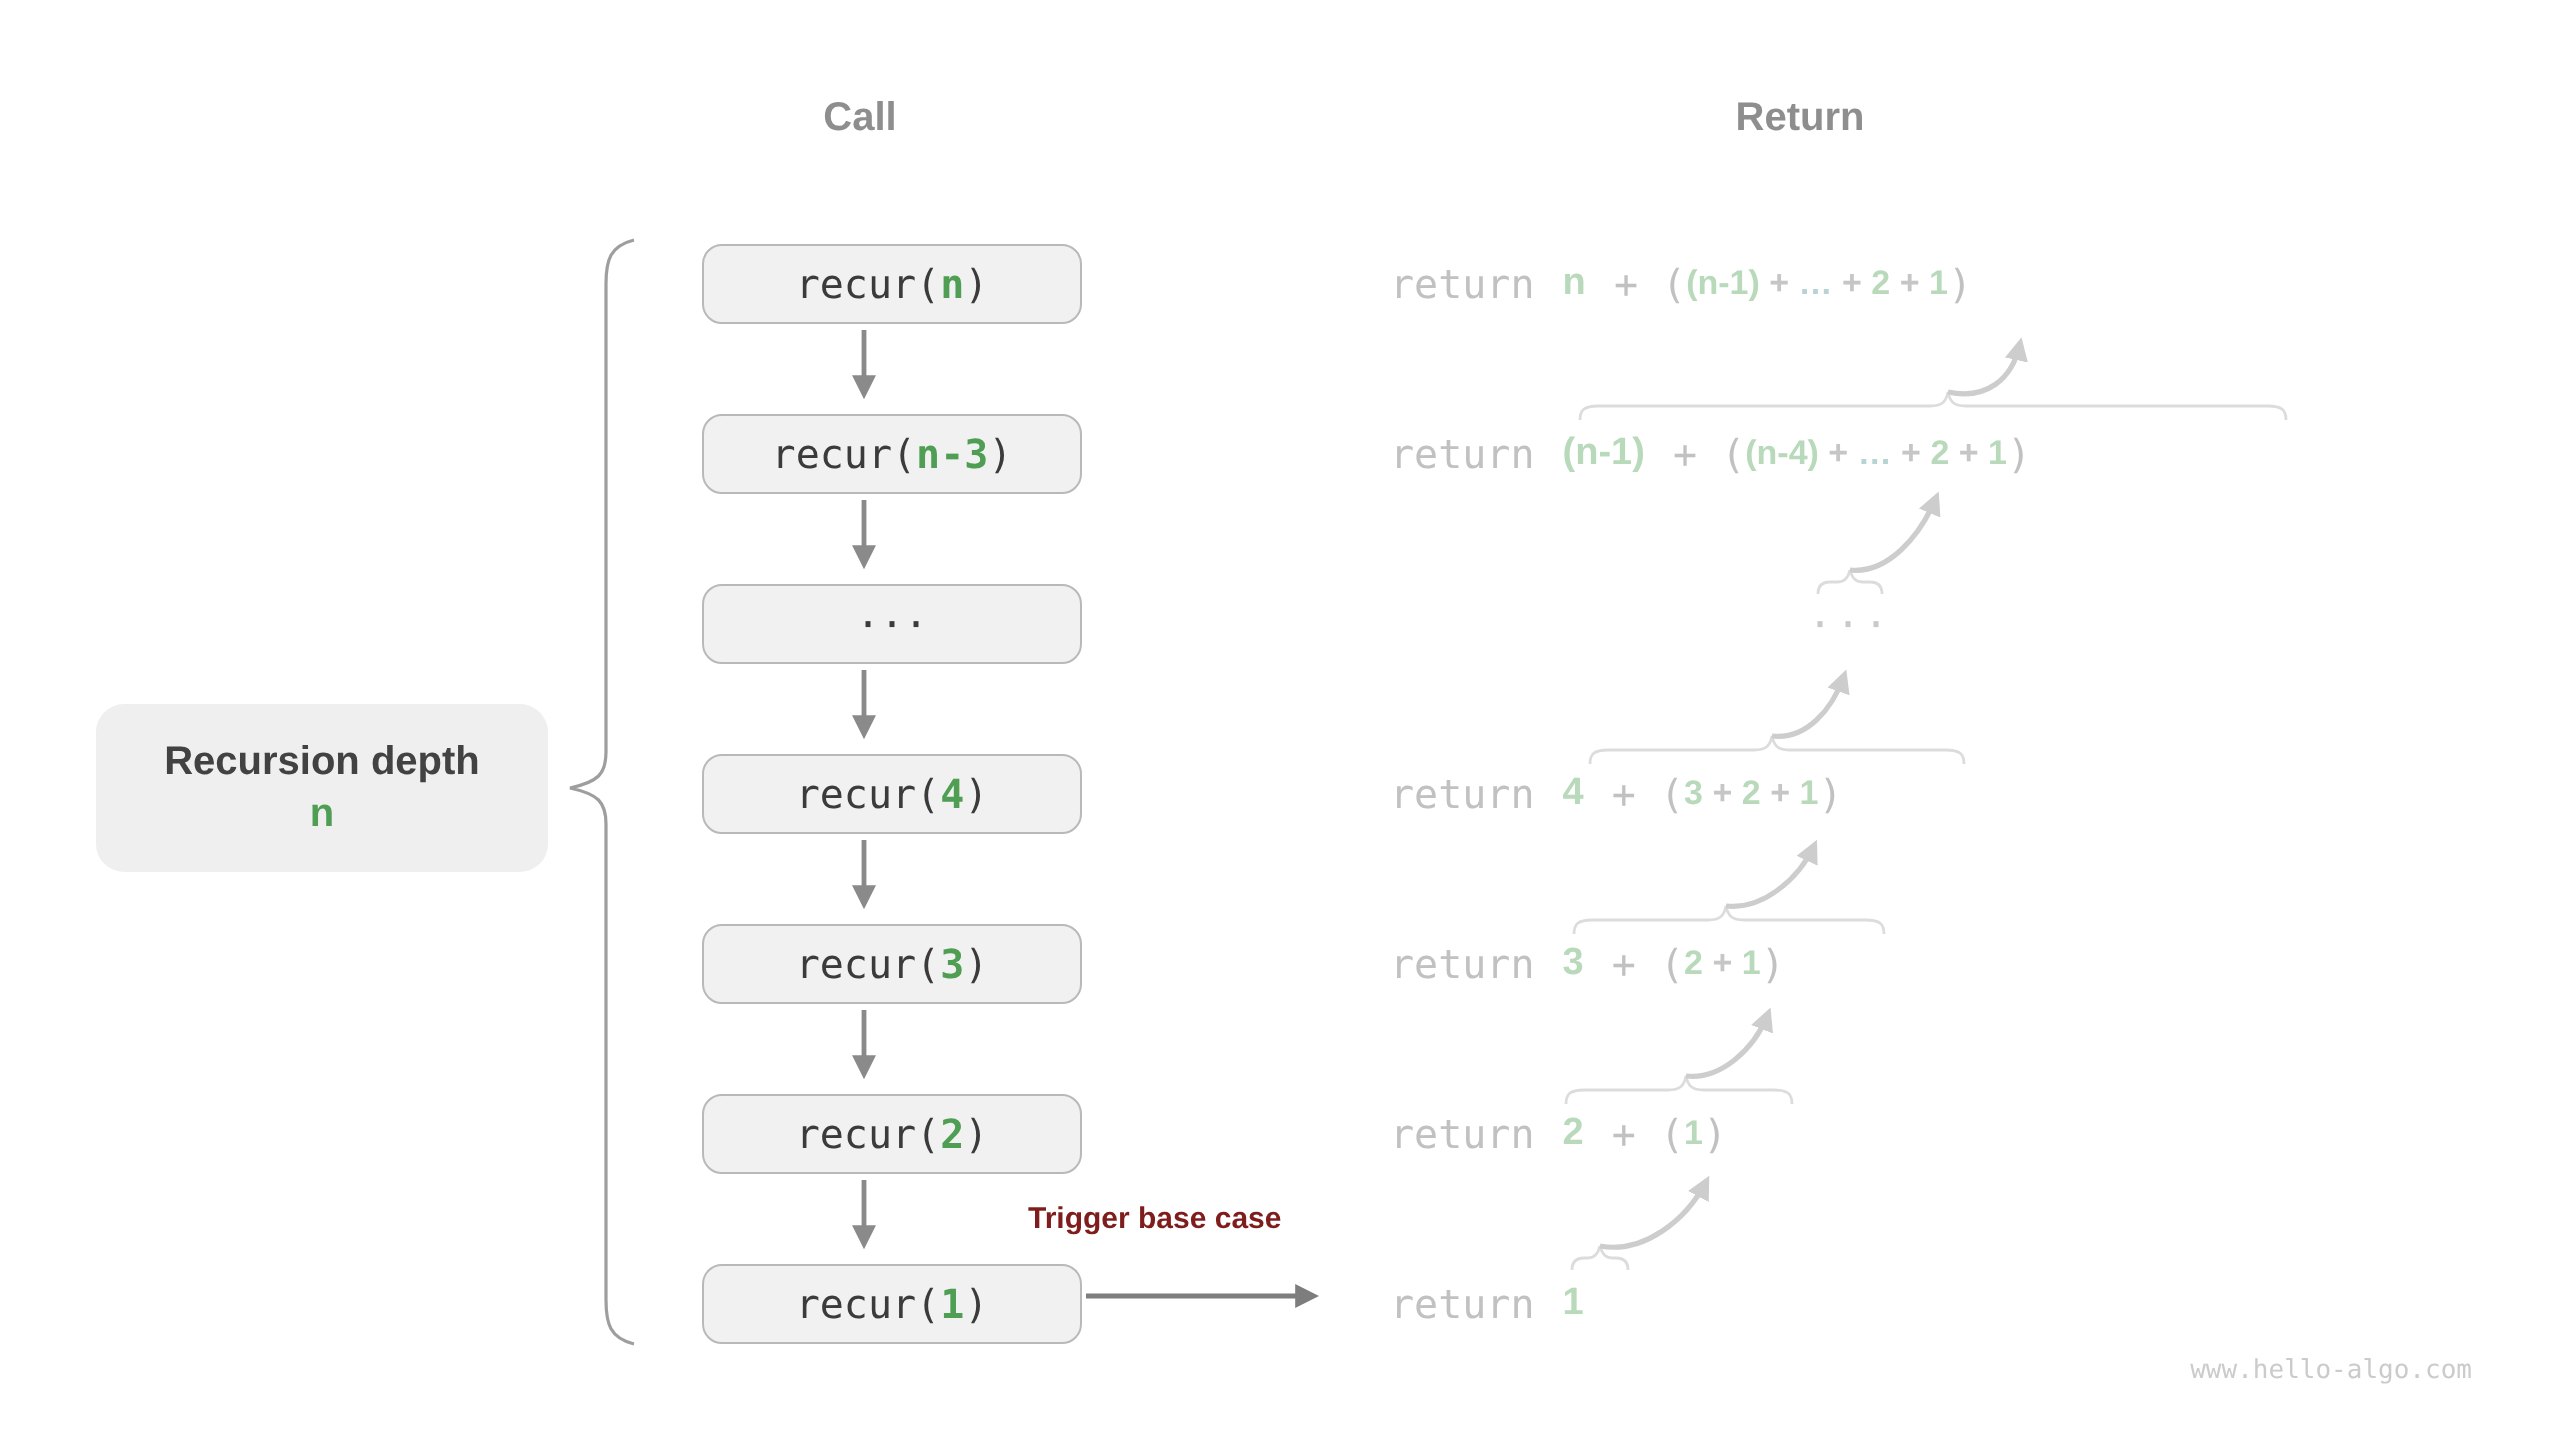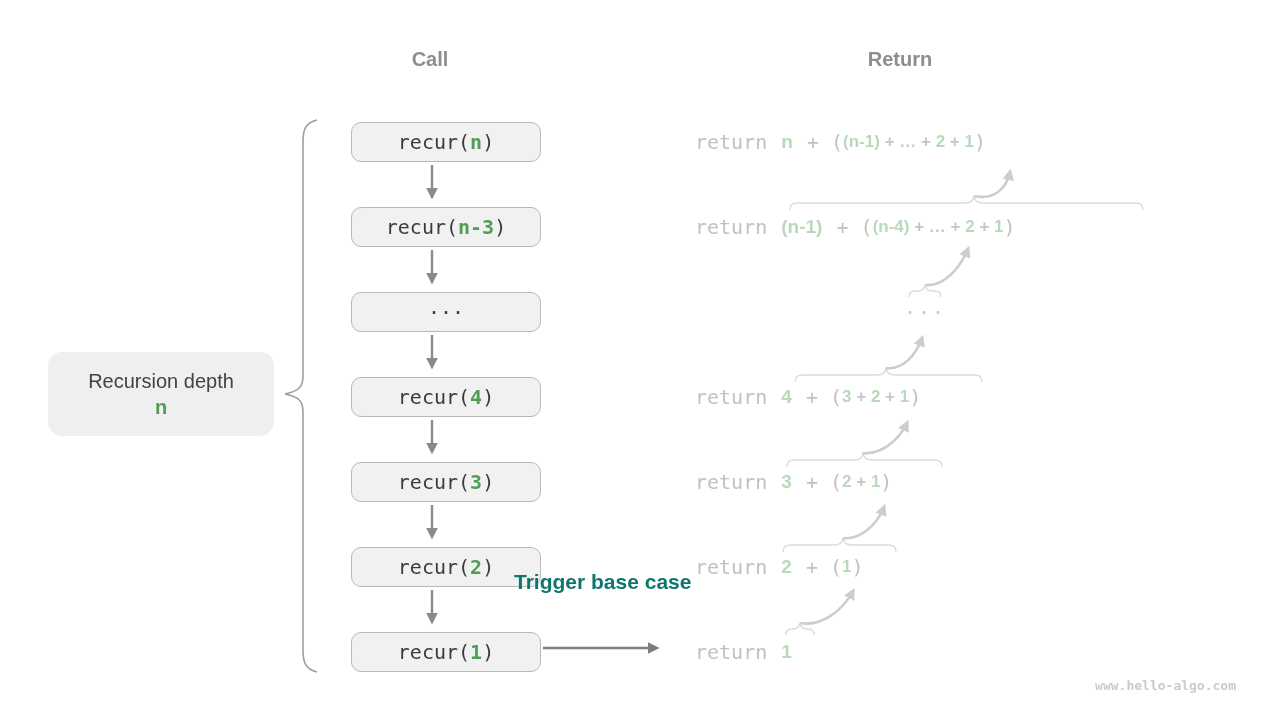--- a/index.html
+++ b/index.html
@@ -26,27 +26,27 @@
   .rt-res{font-family:"Liberation Sans",sans-serif;font-weight:bold;font-size:19px;
           color:#b9d9bb;padding:0 2px;}
   .rt-sub{font-weight:bold;font-size:17px;color:#c6c6c6;}
   .rt-subg{font-weight:bold;font-size:17px;color:#b9d9bb;}
   .rt-dots{font-weight:bold;font-size:17px;color:#b5d4d2;}
   .rt-ellipsis{letter-spacing:2px;}
 
   .depth-label{position:absolute;left:48px;top:352px;width:226px;height:84px;
                background:#efefef;border-radius:14px;display:flex;flex-direction:column;
                align-items:center;justify-content:center;gap:3px;}
-  .depth-label .l1{font-weight:normal;font-size:20px;color:#424242;}
+  .depth-label .l1{font-weight:bold;font-size:20px;color:#424242;}
   .depth-label .l2{font-weight:bold;font-size:20px;color:#4f9e54;}
 
-  .trigger{position:absolute;left:514px;top:570px;font-weight:bold;font-size:21px;
-           color:#0f766e;white-space:nowrap;}
+  .trigger{position:absolute;left:514px;top:601px;font-weight:bold;font-size:15px;
+           color:#7f1d1d;white-space:nowrap;}
   .watermark{position:absolute;right:44px;top:678px;font-family:"DejaVu Sans Mono",monospace;
-             font-size:13px;color:#cbcbcb;white-space:nowrap;font-weight:bold;}
+             font-size:13px;color:#cbcbcb;white-space:nowrap;}
 </style>
 </head>
 <body>
 
 <div id="stage">
 
   <div class="hdr" style="left:430px">Call</div>
   <div class="hdr" style="left:900px">Return</div>
 
   <svg class="overlay" viewBox="0 0 1280 720">

